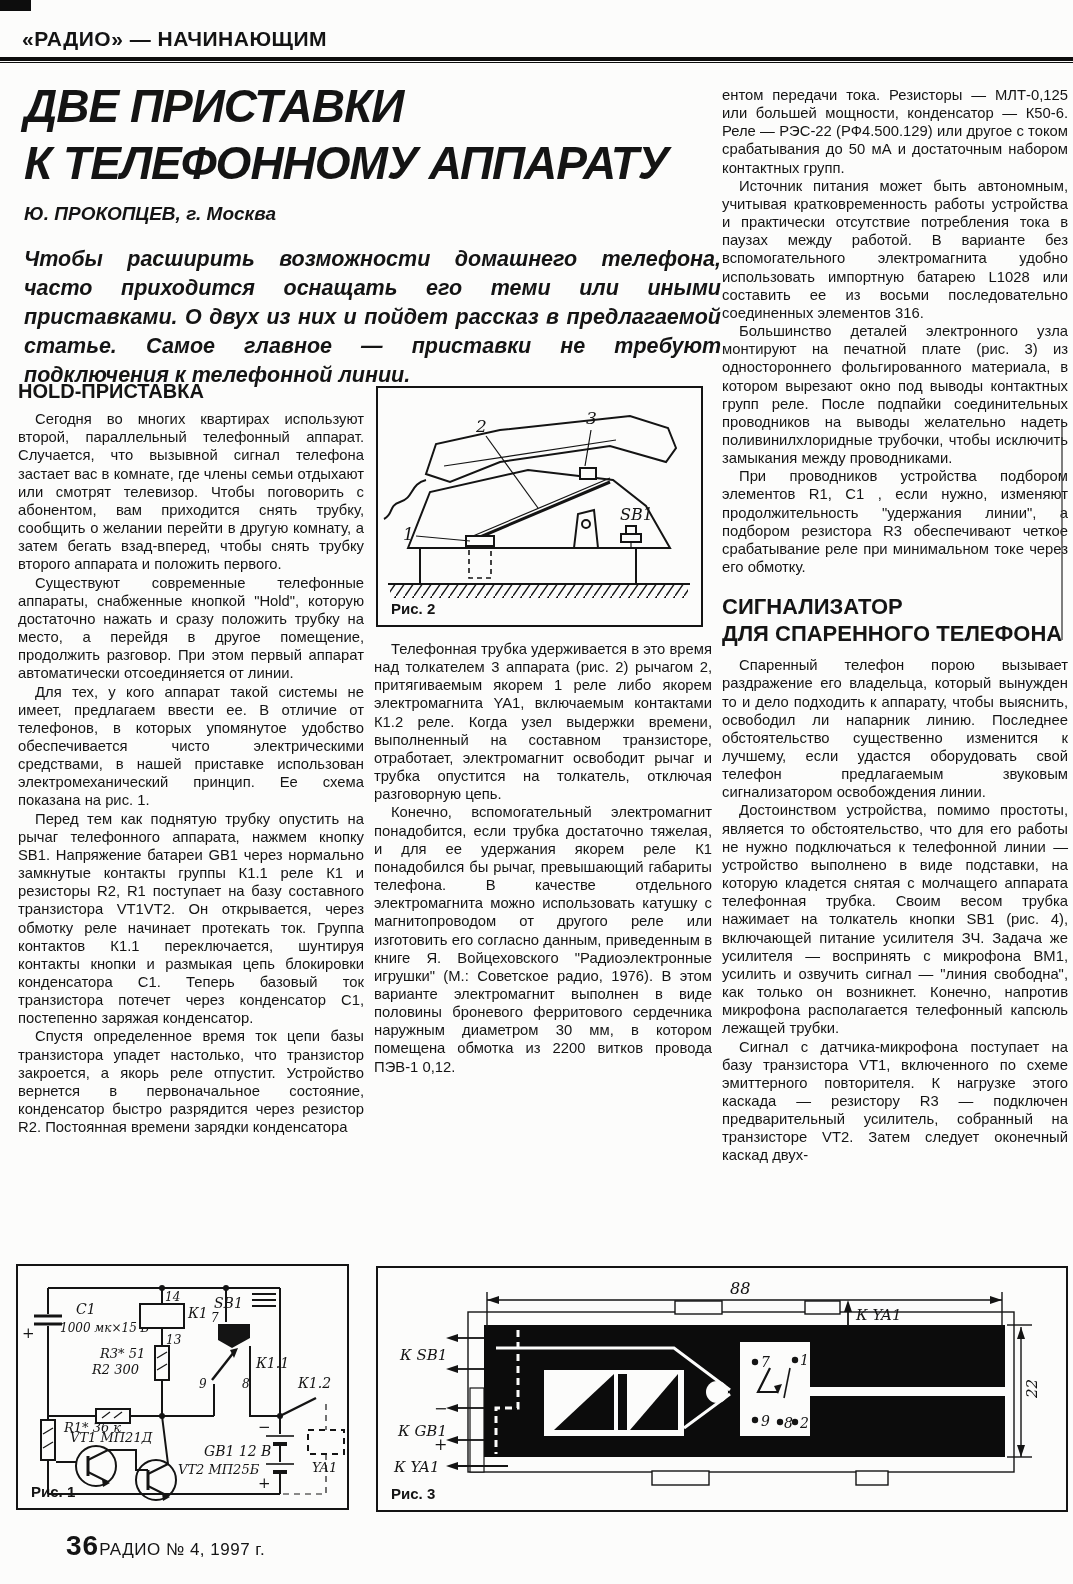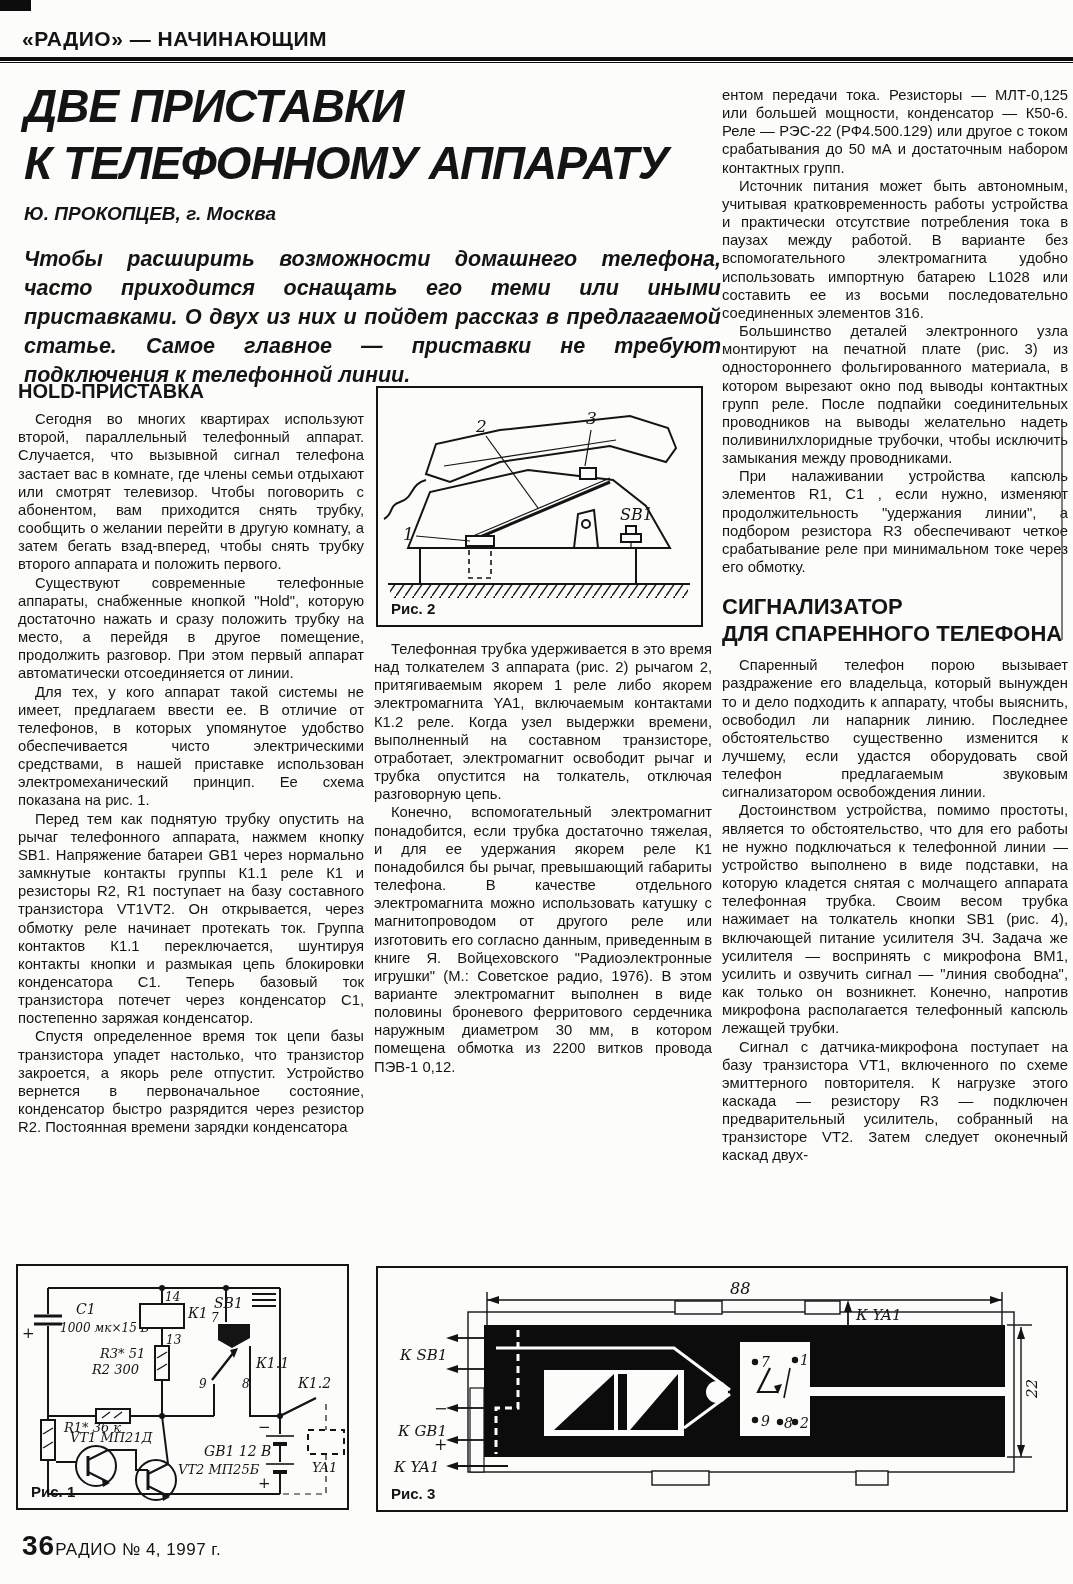--- a/index.html
+++ b/index.html
@@ -28,21 +28,21 @@
   .col-right { left:722px; top:86px;  width:346px; }
   h2.hold-heading { font-size:20px; font-weight:bold; font-style:normal; margin:0 0 10px 0; text-align:left; }
   h2.signal-heading { font-size:22px; line-height:27px; font-weight:bold; margin:17px 0 9px 0; text-align:left; }
   .figure { position:absolute; background:#fcfcfb; border:2px solid #141414; }
   .fig2 { left:376px; top:386px;  width:327px; height:241px; }
   .fig1 { left:16px;  top:1264px; width:333px; height:246px; }
   .fig3 { left:376px; top:1266px; width:692px; height:246px; }
   .fig-caption { position:absolute; left:13px; bottom:8px; font-size:15px; font-weight:bold; }
   .fig-svg { position:absolute; left:0; top:0; }
   .footer { position:absolute; left:22px; top:1530px; display:flex; align-items:baseline; }
-  .page-number { font-size:28px; font-weight:bold; letter-spacing:1px; }
+  .page-number { font-size:28px; font-weight:bold; letter-spacing:1px;margin-left:44px; }
   .issue { font-size:17px; letter-spacing:.5px; }
   .scan-line { position:absolute; left:1061px; top:420px; width:2px; height:220px; background:#3a3a3a; opacity:.65; }
   svg text { font-family:"DejaVu Serif", serif; font-style:italic; fill:#141414; }
   svg .wire { stroke:#141414; stroke-width:2; fill:none; }
   svg .thin { stroke:#141414; stroke-width:1.2; fill:none; }
   svg .white-trace { stroke:#fcfcfb; fill:none; }
 </style>
 </head>
 <body>
 
@@ -70,21 +70,21 @@
 
   <div class="col col-mid">
     <p>Телефонная трубка удерживается в это время над толкателем 3 аппарата (рис. 2) рычагом 2, притягиваемым якорем 1 реле либо якорем электромагнита YA1, включаемым контактами К1.2 реле. Когда узел выдержки времени, выполненный на составном транзисторе, отработает, электромагнит освободит рычаг и трубка опустится на толкатель, отключая разговорную цепь.</p>
     <p>Конечно, вспомогательный электромагнит понадобится, если трубка достаточно тяжелая, и для ее удержания якорем реле К1 понадобился бы рычаг, превышающий габариты телефона. В качестве отдельного электромагнита можно использовать катушку с магнитопроводом от другого реле или изготовить его согласно данным, приведенным в книге Я. Войцеховского "Радиоэлектронные игрушки" (М.: Советское радио, 1976). В этом варианте электромагнит выполнен в виде половины броневого ферритового сердечника наружным диаметром 30 мм, в котором помещена обмотка из 2200 витков провода ПЭВ-1 0,12.</p>
   </div>
 
   <div class="col col-right">
     <p class="noindent">ентом передачи тока. Резисторы — МЛТ-0,125 или большей мощности, конденсатор — К50-6. Реле — РЭС-22 (РФ4.500.129) или другое с током срабатывания до 50 мА и достаточным набором контактных групп.</p>
     <p>Источник питания может быть автономным, учитывая кратковременность работы устройства и практически отсутствие потребления тока в паузах между работой. В варианте без вспомогательного электромагнита удобно использовать импортную батарею L1028 или составить ее из восьми последовательно соединенных элементов 316.</p>
     <p>Большинство деталей электронного узла монтируют на печатной плате (рис. 3) из одностороннего фольгированного материала, в котором вырезают окно под выводы контактных групп реле. После подпайки соединительных проводников на выводы желательно надеть поливинилхлоридные трубочки, чтобы исключить замыкания между проводниками.</p>
-    <p>При налаживании устройства капсюль элементов R1, С1 , если нужно, изменяют продолжительность "удержания линии", а подбором резистора R3 обеспечивают четкое срабатывание реле при минимальном токе через его обмотку.</p>
+    <p>При проводников устройства подбором элементов R1, С1 , если нужно, изменяют продолжительность "удержания линии", а подбором резистора R3 обеспечивают четкое срабатывание реле при минимальном токе через его обмотку.</p>
     <h2 class="signal-heading">
       <div>СИГНАЛИЗАТОР</div>
       <div>ДЛЯ СПАРЕННОГО ТЕЛЕФОНА</div>
     </h2>
     <p>Спаренный телефон порою вызывает раздражение его владельца, который вынужден то и дело подходить к аппарату, чтобы выяснить, освободил ли напарник линию. Последнее обстоятельство существенно изменится к лучшему, если удастся оборудовать свой телефон предлагаемым звуковым сигнализатором освобождения линии.</p>
     <p>Достоинством устройства, помимо простоты, является то обстоятельство, что для его работы не нужно подключаться к телефонной линии — устройство выполнено в виде подставки, на которую кладется снятая с молчащего аппарата телефонная трубка. Своим весом трубка нажимает на толкатель кнопки SB1 (рис. 4), включающей питание усилителя ЗЧ. Задача же усилителя — воспринять с микрофона ВМ1, усилить и озвучить сигнал — "линия свободна", как только он возникнет. Конечно, напротив микрофона располагается телефонный капсюль лежащей трубки.</p>
     <p>Сигнал с датчика-микрофона поступает на базу транзистора VT1, включенного по схеме эмиттерного повторителя. К нагрузке этого каскада — резистору R3 — подключен предварительный усилитель, собранный на транзисторе VT2. Затем следует оконечный каскад двух-</p>
   </div>
 
   <div class="figure fig2">

